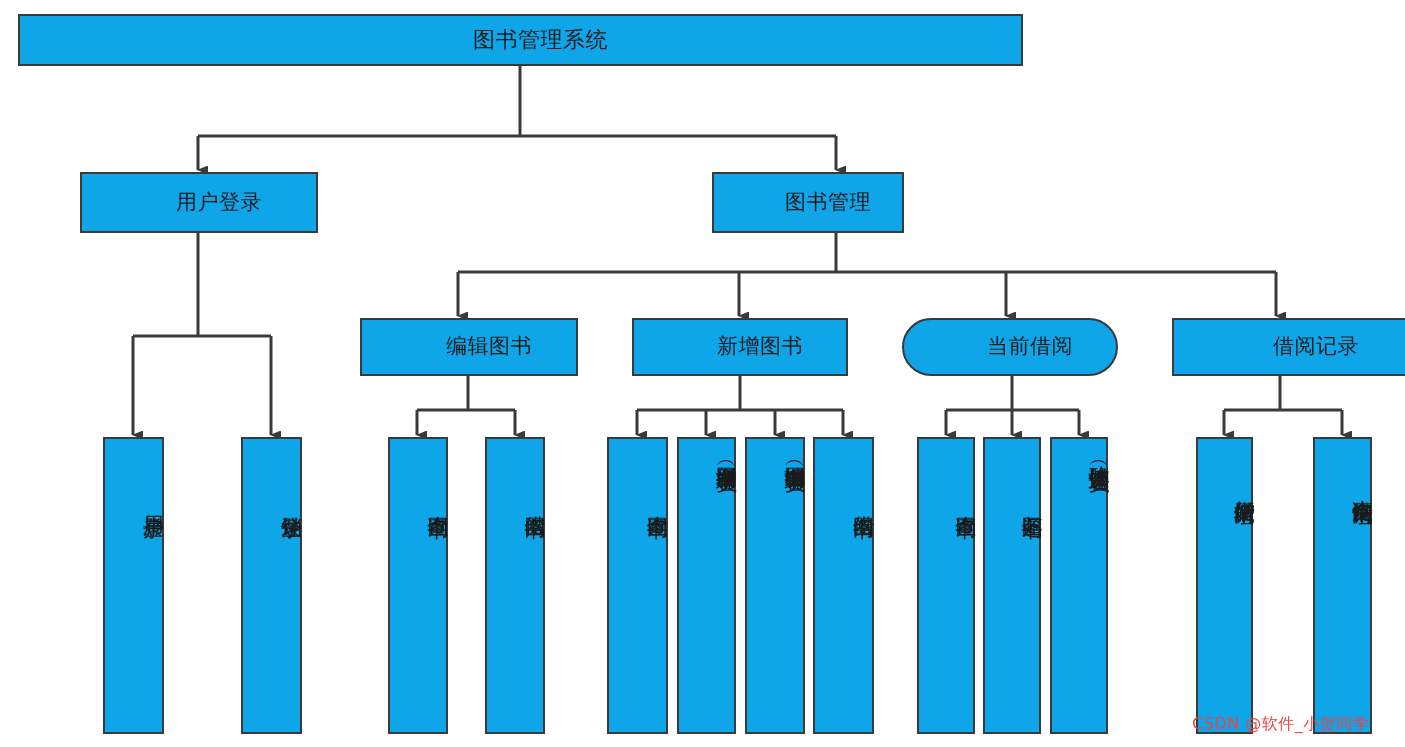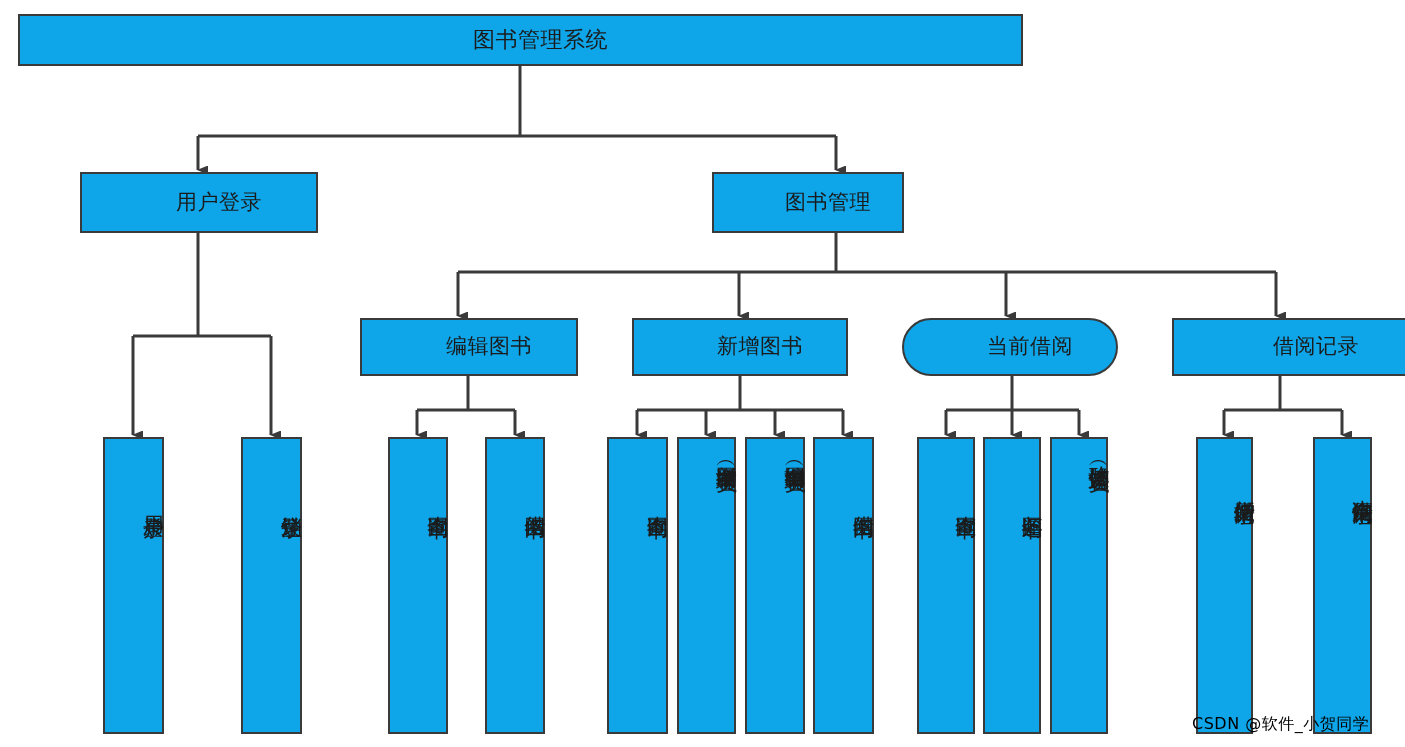--- a/index.html
+++ b/index.html
@@ -64,21 +64,21 @@
   }
   .node.v.mid .lbl {
     margin-top: 50px;
   }
   .node.v.mid2 .lbl {
     margin-top: 34px;
   }
   .watermark {
     position: absolute;
     font-size: 16px;
-    color: #000000;
+    color: #ef4444;
     white-space: nowrap;
     letter-spacing: 0.5px;
   }
 </style>
 </head>
 <body>
 
 <div id="canvas">
 
   <svg id="edges" viewBox="0 0 1405 747" width="1405" height="747">

